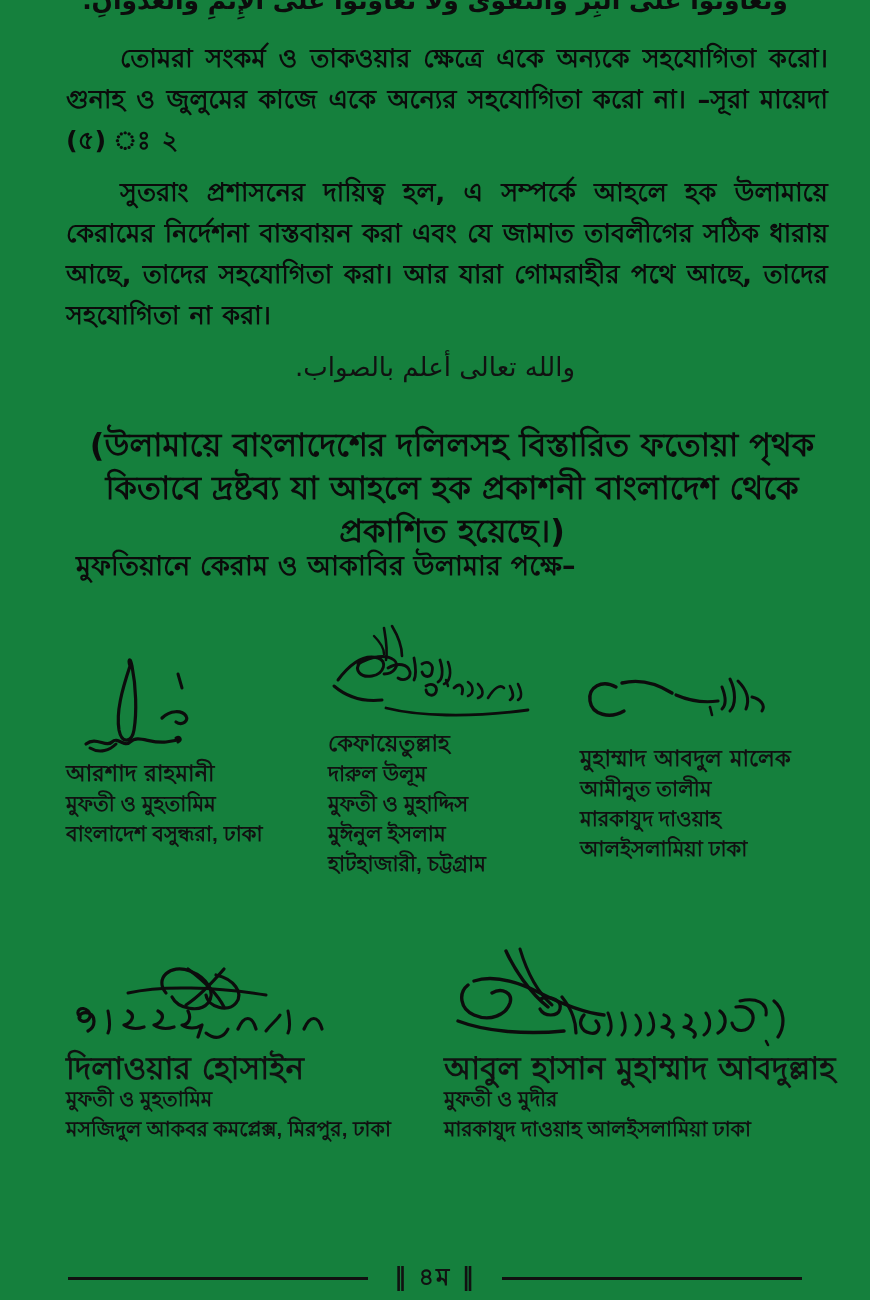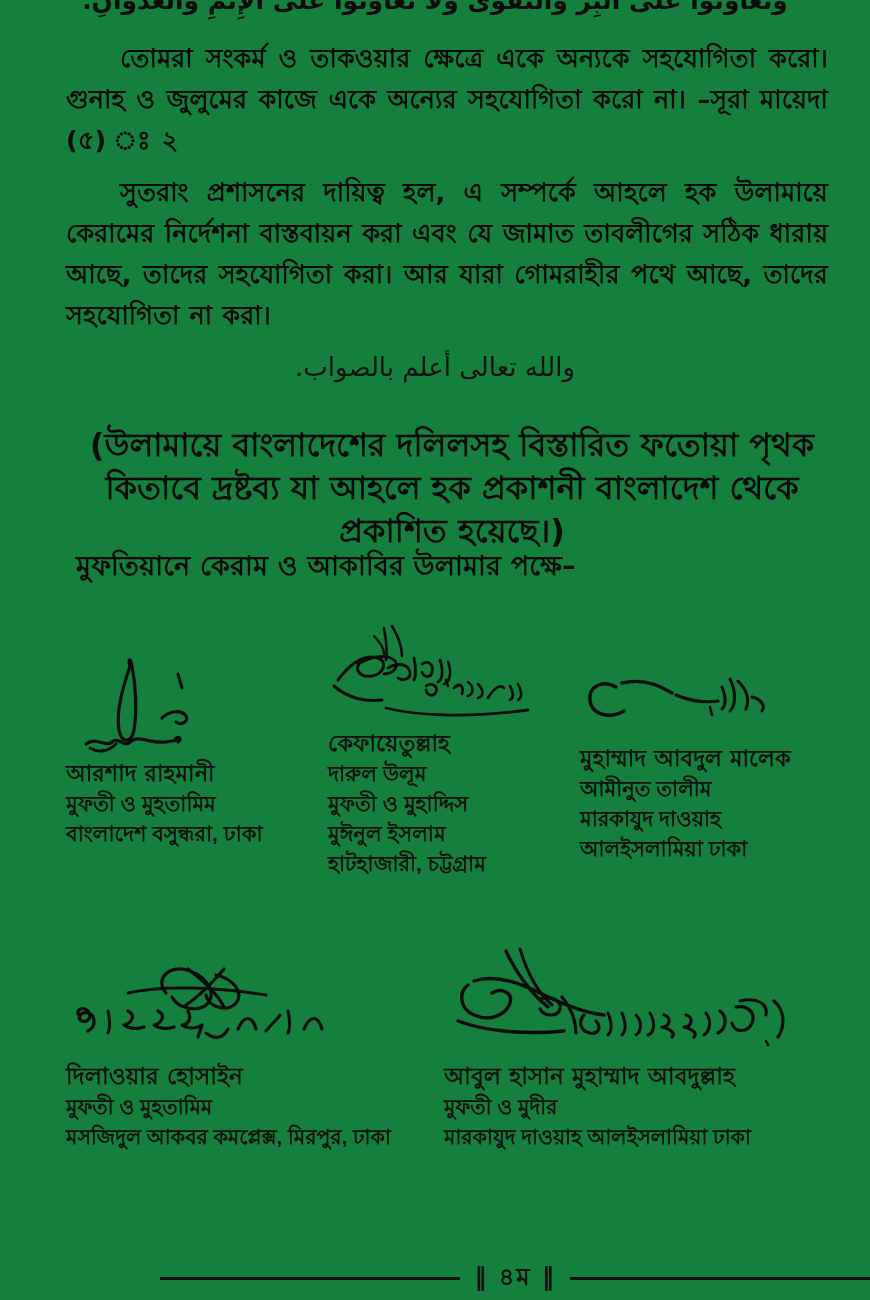--- a/index.html
+++ b/index.html
@@ -129,32 +129,32 @@
     white-space: nowrap;
   }
   .sig-line {
     font-family: Liberation Sans, sans-serif;
     font-size: 21px;
     font-weight: 700;
     line-height: 30px;
     letter-spacing: 0px;
     white-space: nowrap;
   }
-  #sig-row-2 .sig-name { font-size: 23px; margin-top: 8px; }
+  #sig-row-2 .sig-name { font-size: 31px; }
   #sig-row-2 .sig-line { font-size: 20.5px; }
 
   
   #footer {
     position: absolute;
     left: 0; top: 1258px;
     width: 870px;
     display: flex;
     align-items: center;
-    justify-content: flex-end;
-    gap: 0px;
+    justify-content: center;
+    gap: 12px;
   }
   .rule {
     height: 3px;
     background: #111111;
     width: 300px;
   }
   #rule-left  { margin-right: 14px; }
   #rule-right { margin-left: 14px; }
   #page-number {
     font-family: "DejaVu Sans", sans-serif;

